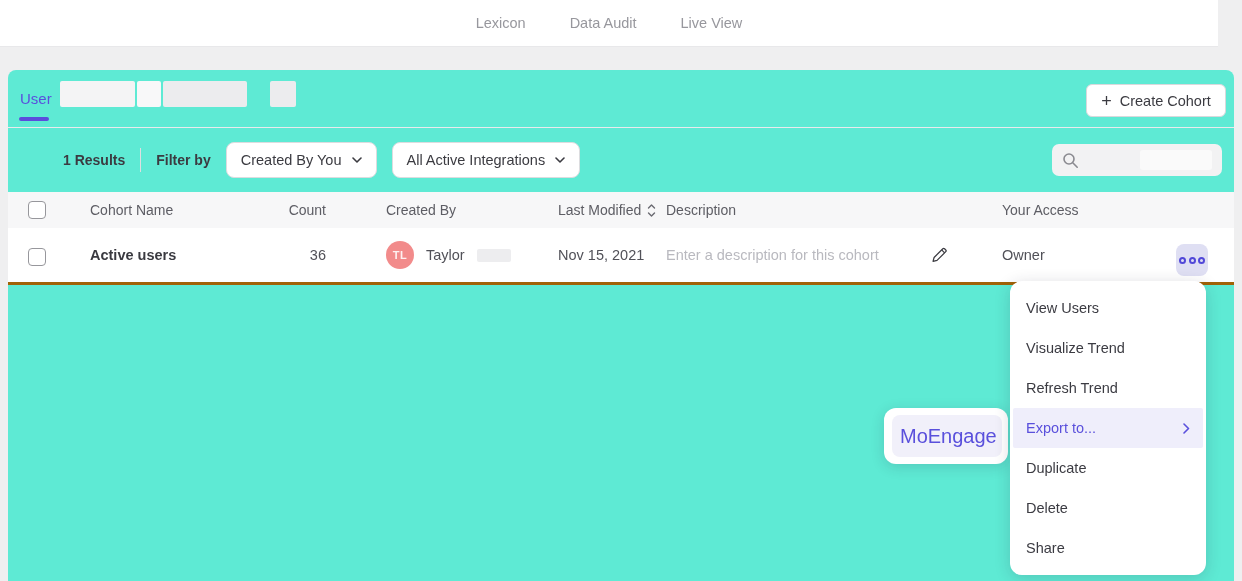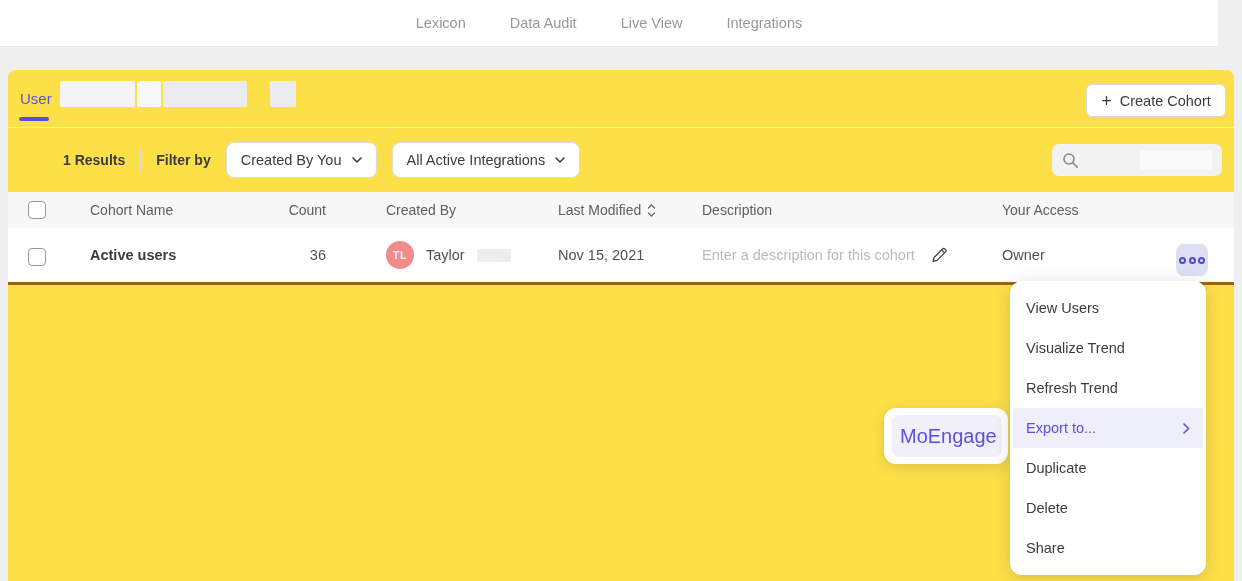--- a/index.html
+++ b/index.html
@@ -24,21 +24,21 @@
   }
   .nav-tab.active { color:#2f2f36; font-weight:500; }
   .nav-tab.active::after {
     content:""; position:absolute; left:0; right:0; bottom:-1px;
     height:3px; background:#5b4ddc;
   }
 
   
   .panel {
     position:absolute; left:8px; top:70px; width:1226px; height:511px;
-    background:#fde047; border-radius:8px 8px 0 0;padding-left:15px;
+    background:#5eead4; border-radius:8px 8px 0 0;padding-left:15px;
   }
   .user-tab {
     position:absolute; left:12px; top:20px;
     font-size:15px; font-weight:500; color:#5a50dc; cursor:pointer;
   }
   .user-underline {
     position:absolute; left:11px; top:47px; width:30px; height:4px;
     border-radius:2px; background:#5b4ddc;
   }
   .redact { position:absolute; border-radius:2px; }
@@ -86,21 +86,21 @@
     position:absolute; left:0; top:158px; width:100%; height:57px;
     background:#fff; border-bottom:3px solid #a16207;
   }
   .cell { position:absolute; top:50%; transform:translateY(-50%); white-space:nowrap; }
   .hcell { font-size:14px; color:#5d5d64; font-weight:500; }
   .rcell { font-size:14.5px; color:#515158; }
   .c-name  { left:82px; }
   .c-count { left:230px; width:88px; text-align:right; }
   .c-created { left:378px; }
   .c-modified { left:550px; display:flex; align-items:center; gap:6px; }
-  .c-desc { left:694px; }
+  .c-desc { left:658px; }
   .c-access { left:994px; }
   .row-name { font-weight:600; color:#3a3a40; cursor:pointer; }
   .cb {
     position:absolute; left:20px; width:18px; height:18px;
     border:1.5px solid #97979c; border-radius:4px; background:#fff; cursor:pointer;
   }
   .thead .cb { top:9px; }
   .trow  .cb { top:20px; }
   .created-flex { display:flex; align-items:center; gap:12px; }
   .avatar {
@@ -149,21 +149,20 @@
 
   svg { display:block; }
 </style>
 </head>
 <body>
 
 <nav class="topnav">
   <div class="nav-tab">Lexicon</div>
   <div class="nav-tab">Data Audit</div>
   <div class="nav-tab">Live View</div>
-  <div class="nav-tab">Integrations</div>
 </nav>
 
 <section class="panel">
 
   <div class="user-tab">User</div>
   <div class="user-underline"></div>
   <div class="redact r1"></div>
   <div class="redact r2"></div>
   <div class="redact r3"></div>
   <div class="redact r4"></div>

